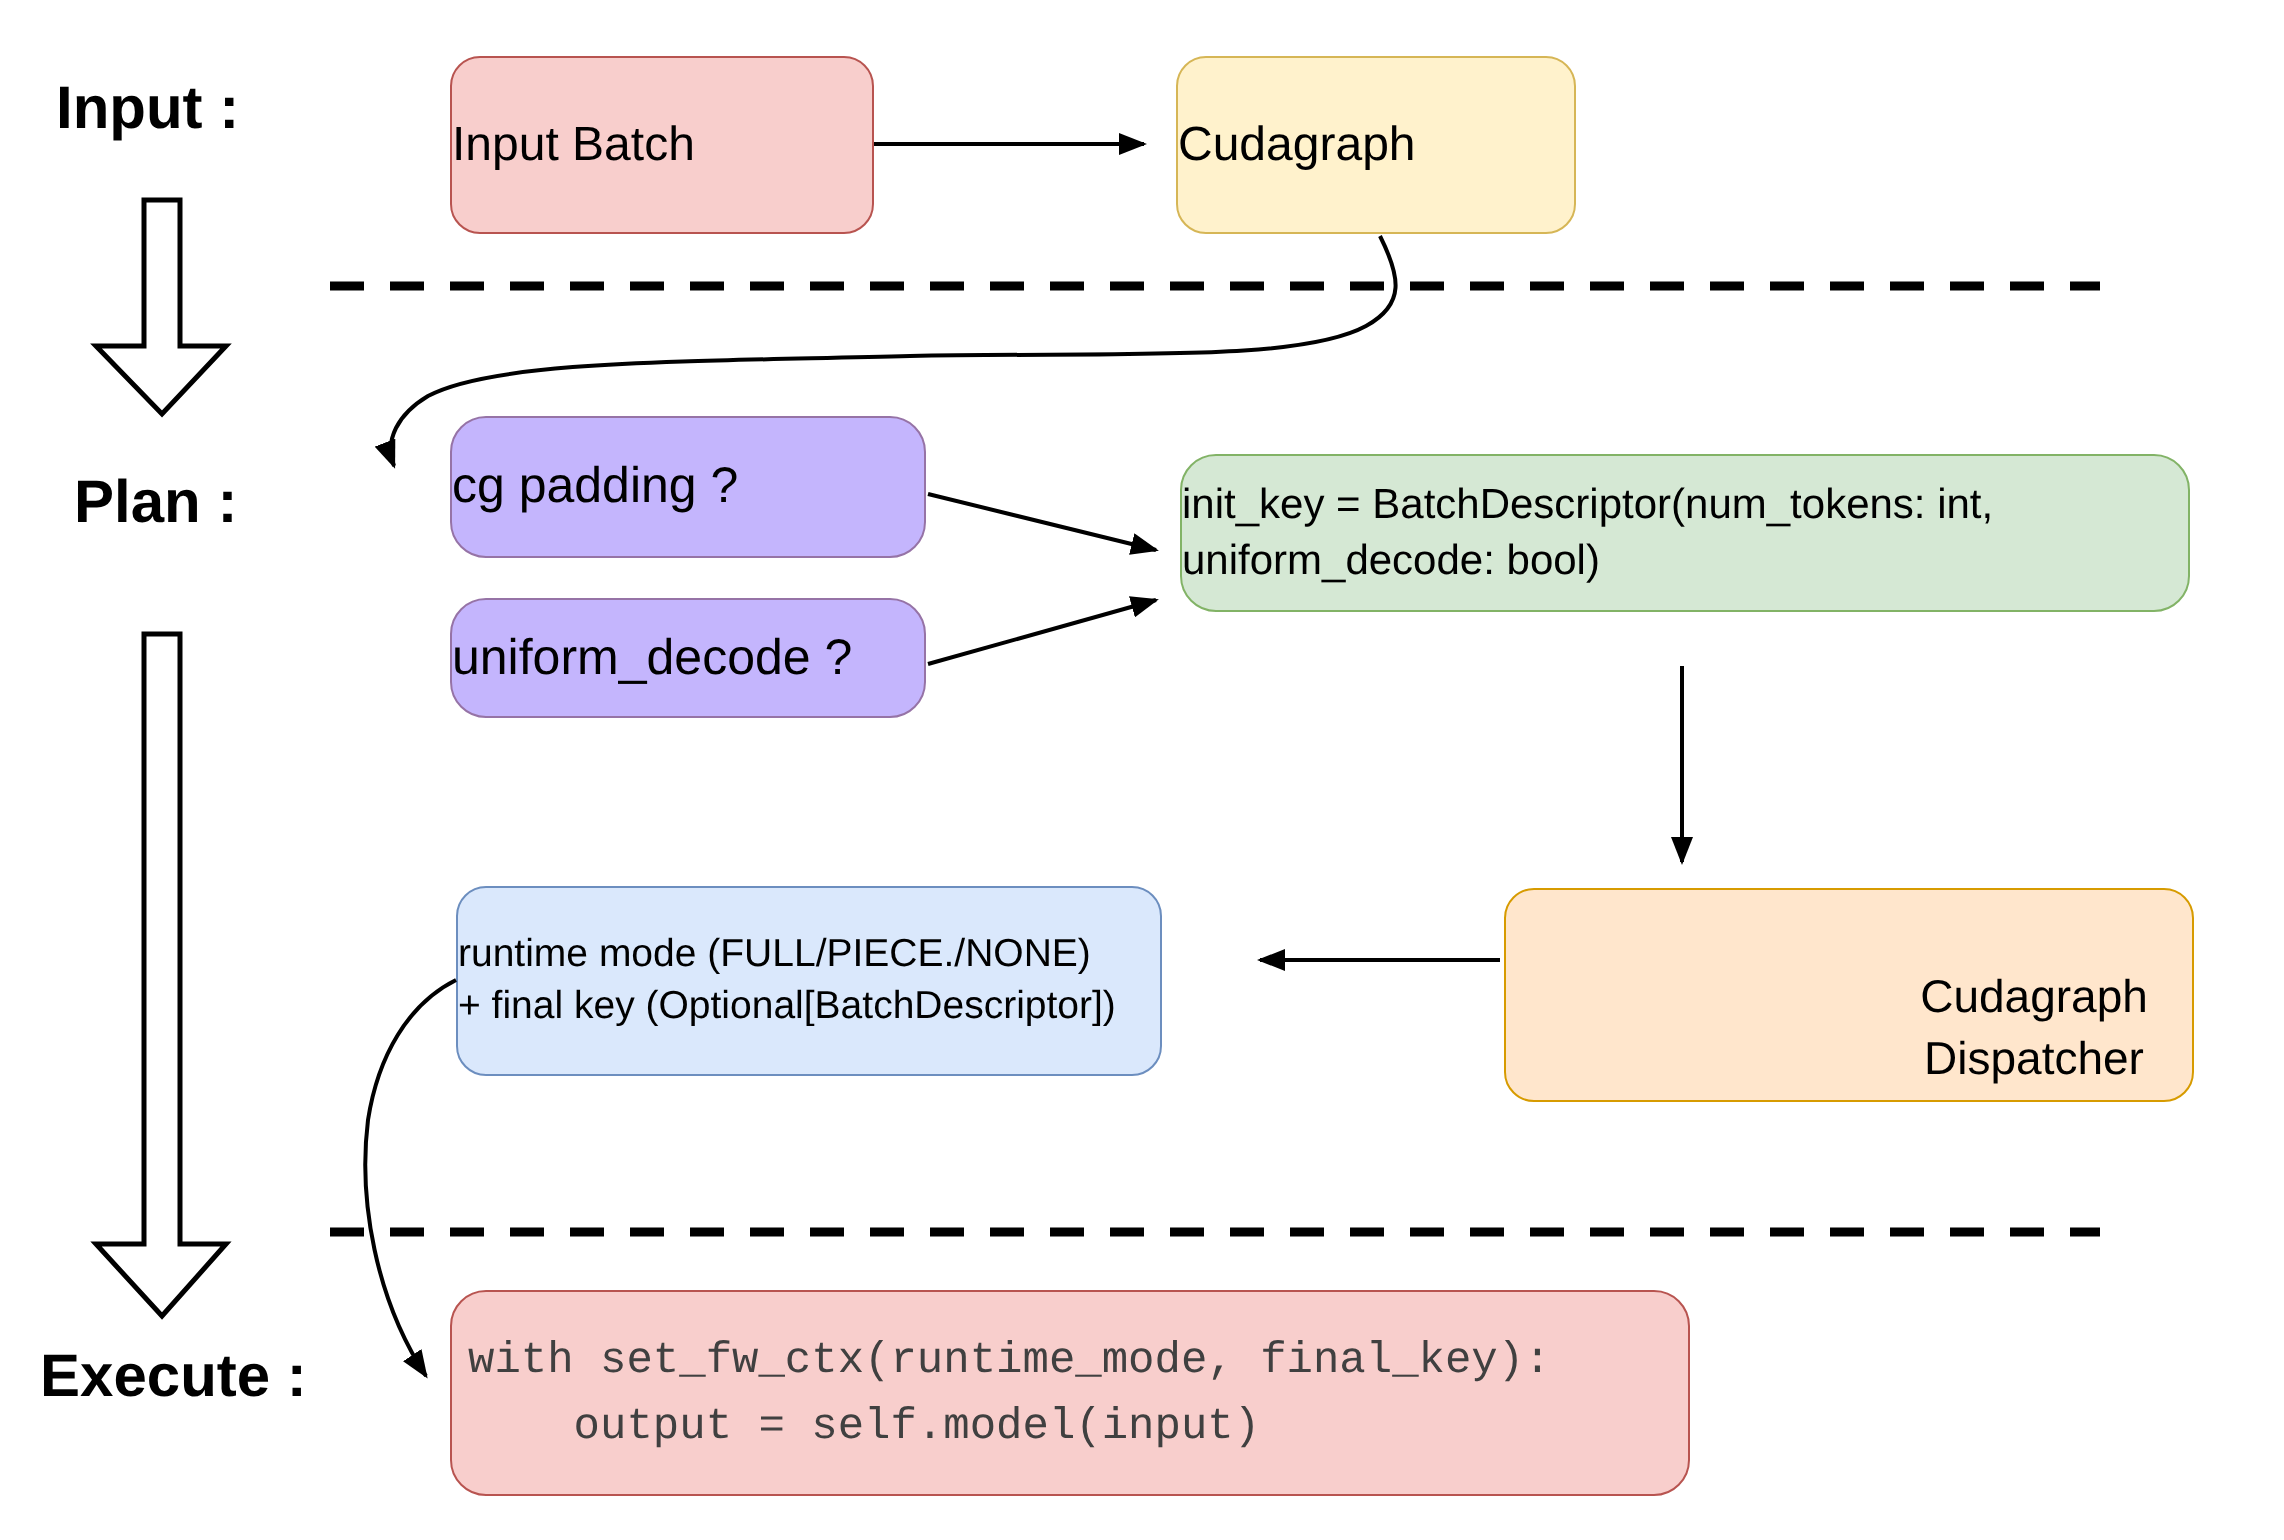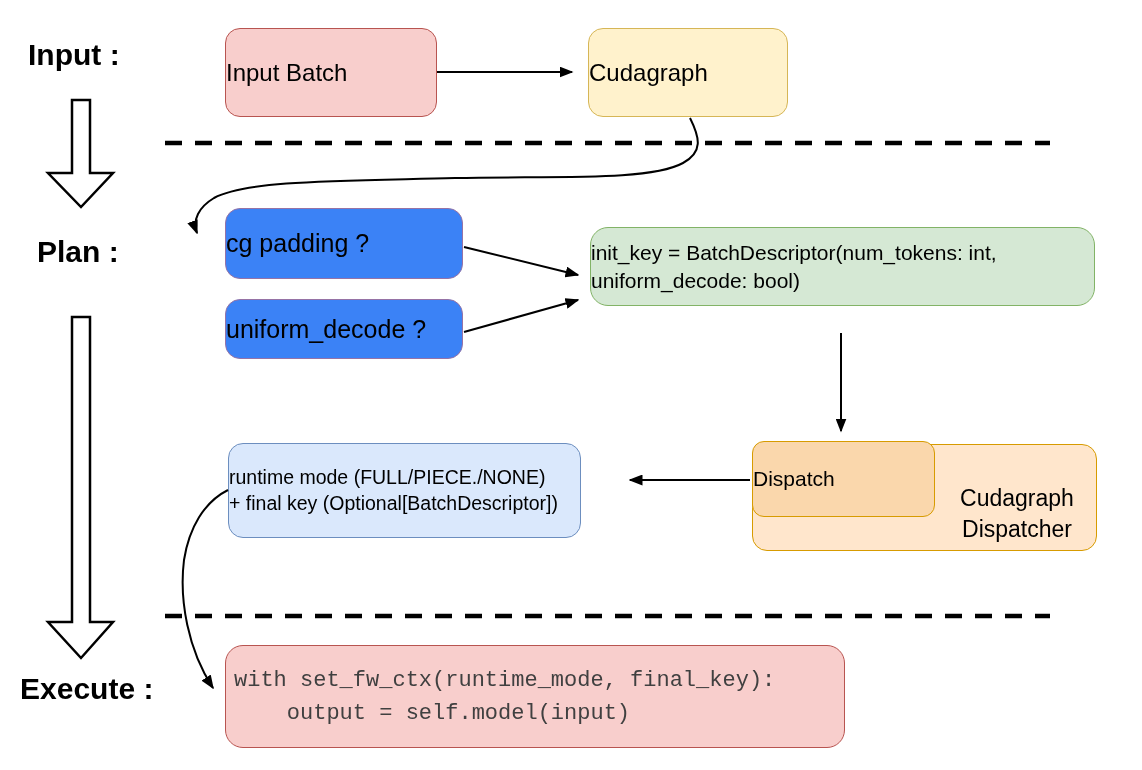--- a/index.html
+++ b/index.html
@@ -28,21 +28,21 @@
     justify-content:center;
     text-align:center;
     color:#000;
     line-height:1.32;
     z-index:1;
   }
   .node .ln{white-space:nowrap;}
   
   .n-red   {background:#f8cecc;border-color:#b85450;}
   .n-yellow{background:#fff2cc;border-color:#d6b656;}
-  .n-purple{background:#3b82f6;border-color:#9673a6;}
+  .n-purple{background:#c4b5fd;border-color:#9673a6;border-radius:18px;}
   .n-green {background:#d5e8d4;border-color:#82b366;}
   .n-blue  {background:#dae8fc;border-color:#6c8ebf;}
   .n-orange-light{background:#ffe6cc;border-color:#d79b00;}
   .n-orange-dark {background:#fad7ac;border-color:#d79b00;}
 
   .code-node{
     align-items:flex-start;
     justify-content:center;
     text-align:left;
     font-family:"Liberation Mono", monospace;
@@ -96,23 +96,20 @@
     <div class="ln">init_key = BatchDescriptor(num_tokens: int,</div>
     <div class="ln">uniform_decode: bool)</div>
   </div>
 
   <div class="node n-orange-light" style="left:752px;top:444px;width:345px;height:107px;">
     <div class="cud-text">
       <div class="ln">Cudagraph</div>
       <div class="ln">Dispatcher</div>
     </div>
   </div>
-  <div class="node n-orange-dark" style="left:752px;top:441px;width:183px;height:76px;font-size:21px;border-radius:12px;">
-    <div class="ln">Dispatch</div>
-  </div>
 
   <div class="node n-blue" style="left:228px;top:443px;width:353px;height:95px;font-size:19.5px;">
     <div class="ln">runtime mode (FULL/PIECE./NONE)</div>
     <div class="ln">+ final key (Optional[BatchDescriptor])</div>
   </div>
 
   <div class="node n-red code-node" style="left:225px;top:645px;width:620px;height:103px;">
     <div class="ln">with set_fw_ctx(runtime_mode, final_key):</div>
     <div class="ln">    output = self.model(input)</div>
   </div>

